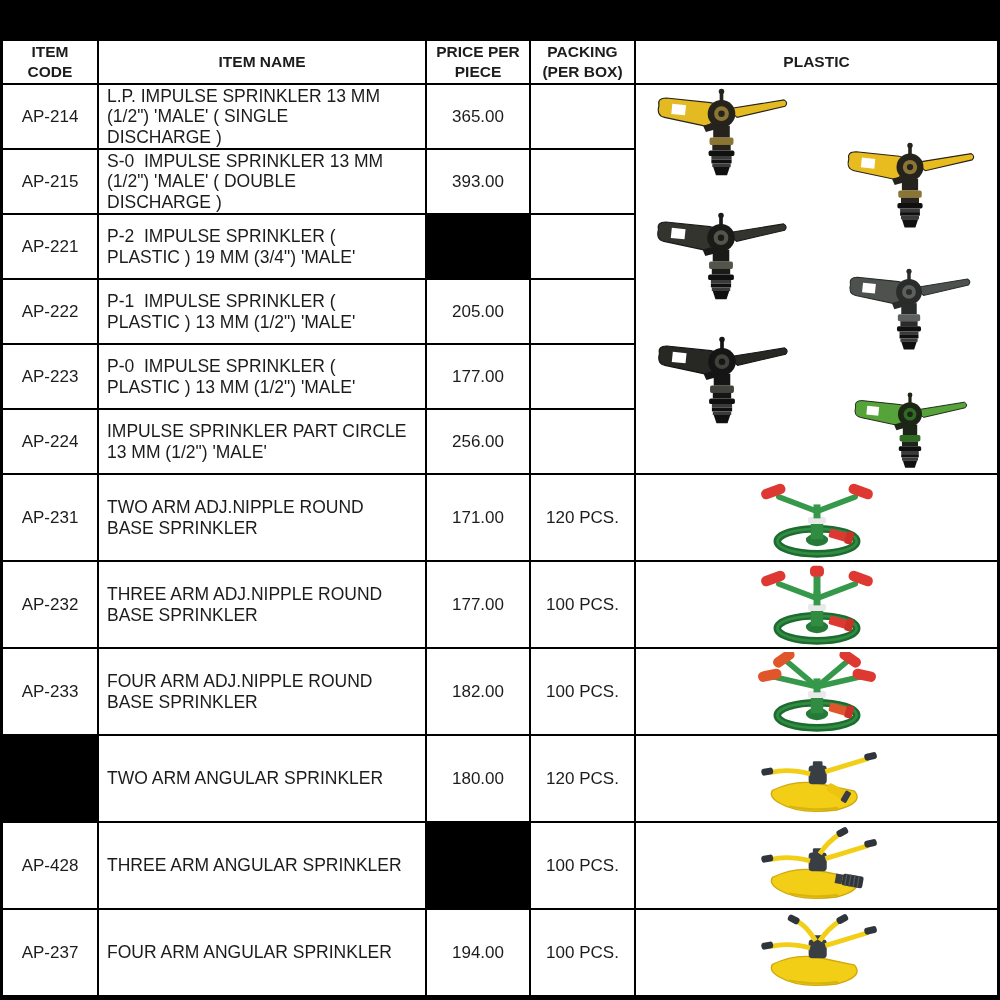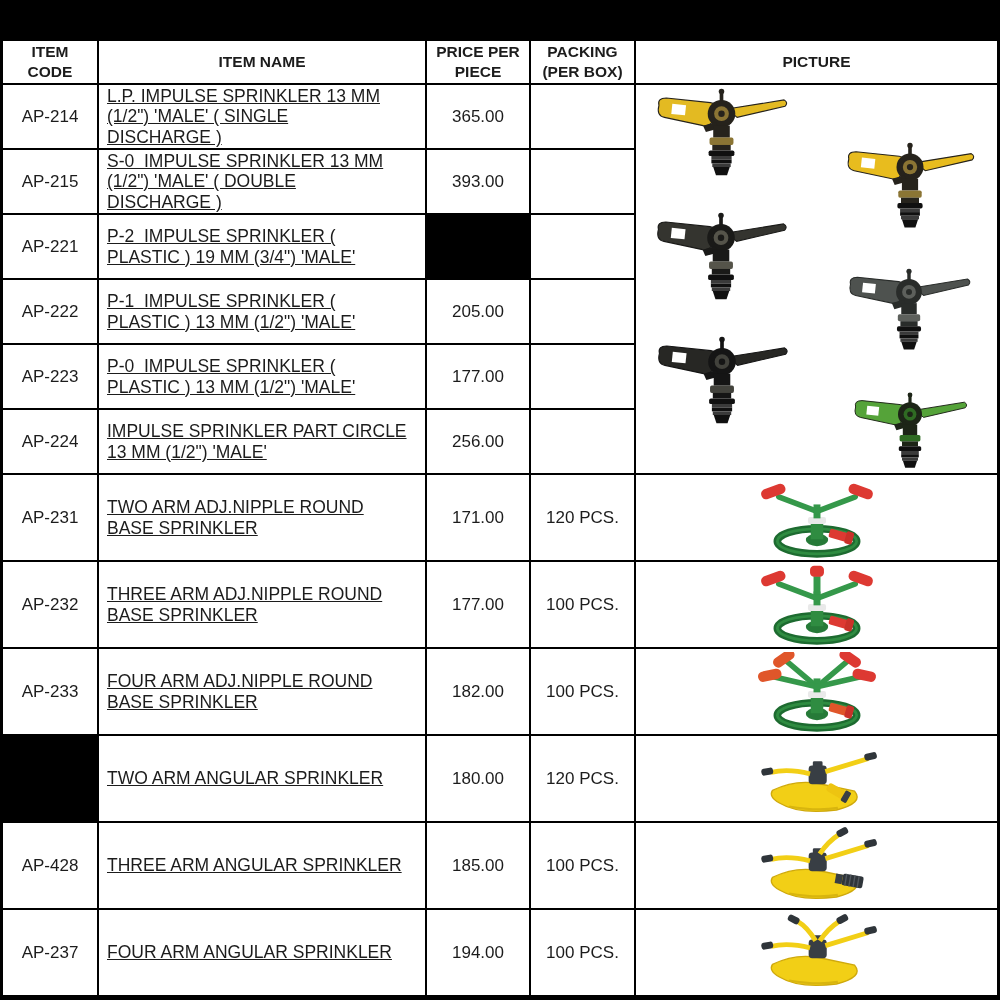--- a/index.html
+++ b/index.html
@@ -19,21 +19,21 @@
   .title{
     grid-column:1/-1;justify-content:center;
     font-weight:bold;font-size:28px;letter-spacing:1px;
     white-space:pre;color:#ee0000;
   }
   .th{
     justify-content:center;text-align:center;font-weight:bold;
     font-size:15.5px;line-height:1.3;white-space:pre-line;
   }
   .code{justify-content:center;font-size:17px;}
-  .name{padding-left:8px;padding-right:4px;font-size:17.5px;line-height:1.18;white-space:pre-wrap;text-decoration:underline;}
+  .name{padding-left:8px;padding-right:4px;font-size:17.5px;line-height:1.18;white-space:pre-wrap;}
   .price{justify-content:center;font-size:17px;}
   .pack{justify-content:center;font-size:17px;}
   .panel{position:relative;}
   .spr{position:absolute;}
   .pic{justify-content:center;}
   .spr2{width:190px;height:80px;}
   .spr svg,.spr2 svg{width:100%;height:100%;display:block;}
 </style>
 </head>
 <body>
@@ -41,21 +41,21 @@
 <div class="table">
 
 
   <div class="cell th" style="grid-row:2;grid-column:1">ITEM
 CODE</div>
   <div class="cell th" style="grid-row:2;grid-column:2">ITEM NAME</div>
   <div class="cell th" style="grid-row:2;grid-column:4">PACKING
 (PER BOX)</div>
   <div class="cell th" style="grid-row:2;grid-column:3">PRICE PER
 PIECE</div>
-  <div class="cell th" style="grid-row:2;grid-column:5">PICTURE</div>
+  <div class="cell th" style="grid-row:2;grid-column:5">PLASTIC</div>
 
   <div class="cell code" style="grid-row:3;grid-column:1">AP-214</div>
   <div class="cell name" style="grid-row:3;grid-column:2">L.P. IMPULSE SPRINKLER 13 MM
 (1/2") 'MALE' ( SINGLE
 DISCHARGE )</div>
   <div class="cell price" style="grid-row:3;grid-column:3">365.00</div>
   <div class="cell pack" style="grid-row:3;grid-column:4"></div>
 
   <div class="cell code" style="grid-row:4;grid-column:1">AP-215</div>
   <div class="cell name" style="grid-row:4;grid-column:2">S-0  IMPULSE SPRINKLER 13 MM
@@ -317,21 +317,20 @@
     <g transform="rotate(30 130 78)">
       <rect x="112" y="70" width="32" height="13" rx="5" fill="#edc411"></rect>
       <rect x="138" y="68" width="9" height="17" rx="2" fill="#383e44"></rect>
           </g>
   </svg>
       </div>
   </div>
 
   <div class="cell code" style="grid-row:13;grid-column:1">AP-428</div>
   <div class="cell name" style="grid-row:13;grid-column:2">THREE ARM ANGULAR SPRINKLER</div>
-  <div class="cell price" style="grid-row:13;grid-column:3">185.00</div>
   <div class="cell pack" style="grid-row:13;grid-column:4">100 PCS.</div>
   <div class="cell pic" style="grid-row:13;grid-column:5">
     <div class="spr2">
         <svg viewBox="0 0 200 115" preserveAspectRatio="xMidYMid meet">
     <path d="M36 74 Q68 58 102 64 L154 75 Q168 92 128 102 Q74 109 46 92 Q30 83 36 74 Z" fill="#f2cf16" stroke="#cfa90c" stroke-width="2"></path>
     <path d="M60 97 Q100 104 130 99" stroke="#d8b50e" stroke-width="3" fill="none"></path>
     <rect x="88" y="38" width="26" height="27" rx="5" fill="#383e44"></rect>
     <rect x="94" y="32" width="14" height="8" rx="2" fill="#383e44"></rect>
     <path d="M90 50 Q58 42 34 48" stroke="#f2cf16" stroke-width="7" fill="none"></path>
     <rect x="20" y="42" width="17" height="10" rx="4" fill="#2f353a" transform="rotate(-10 28 47)"></rect>

